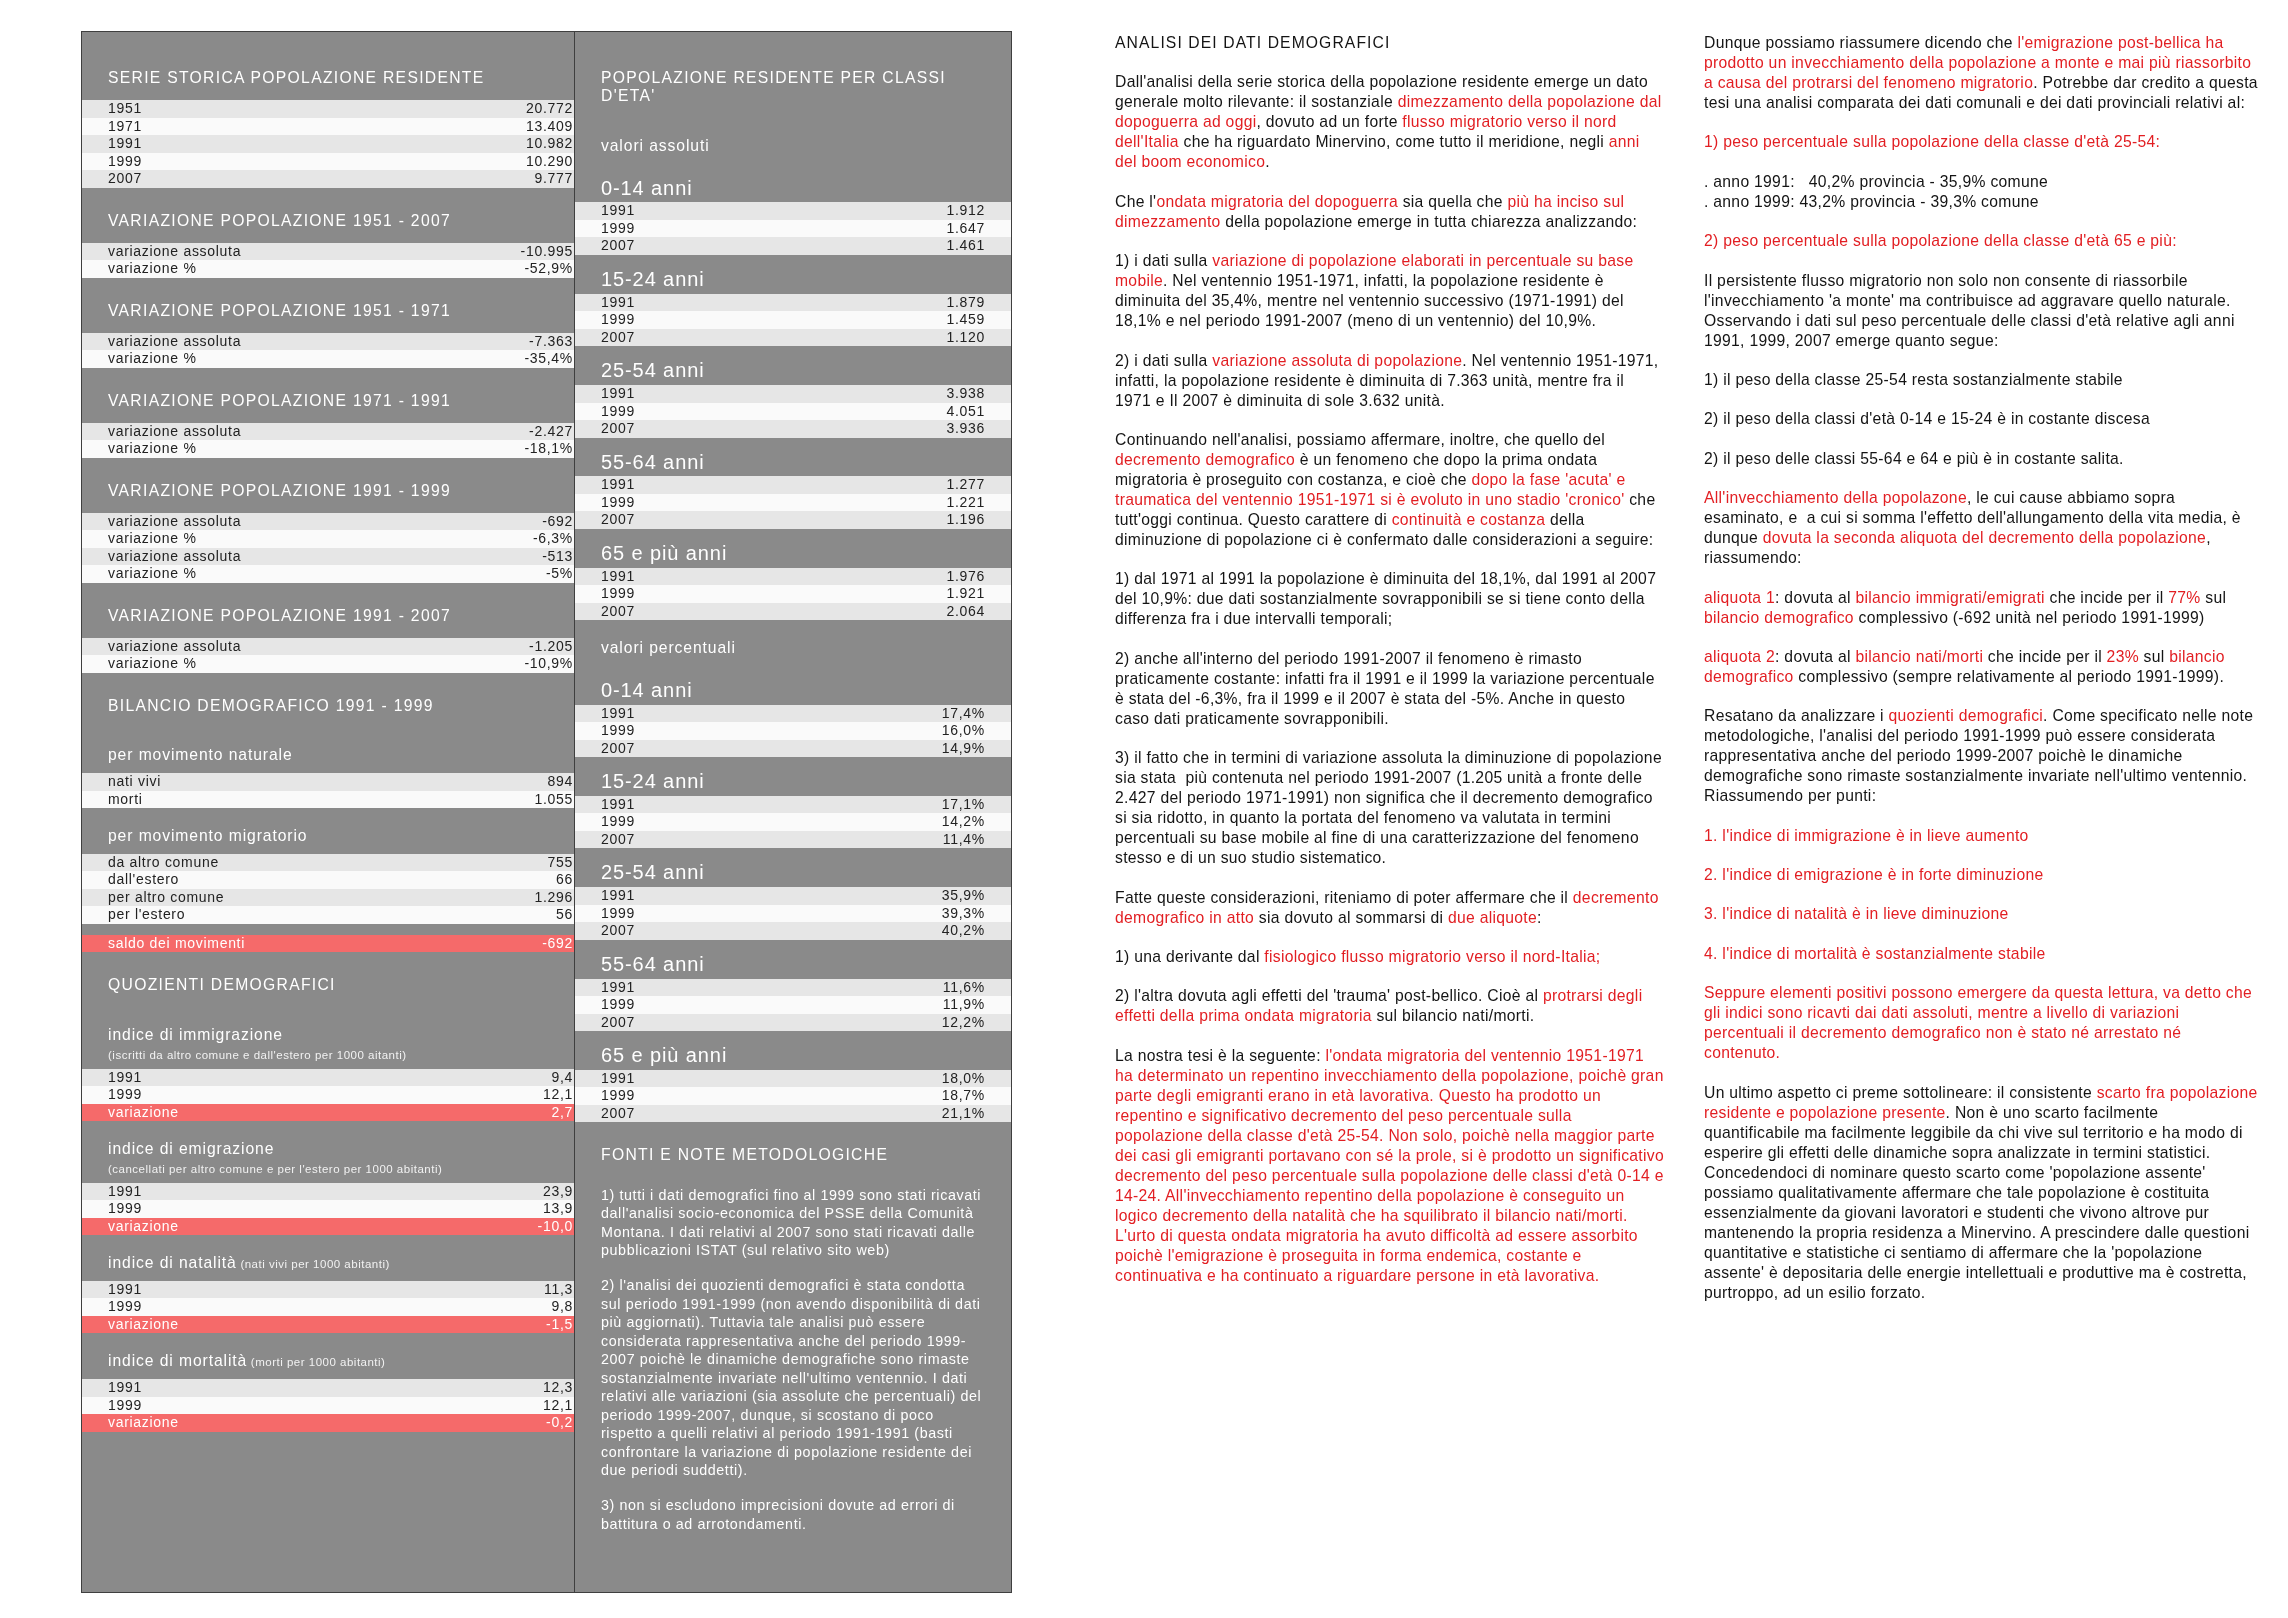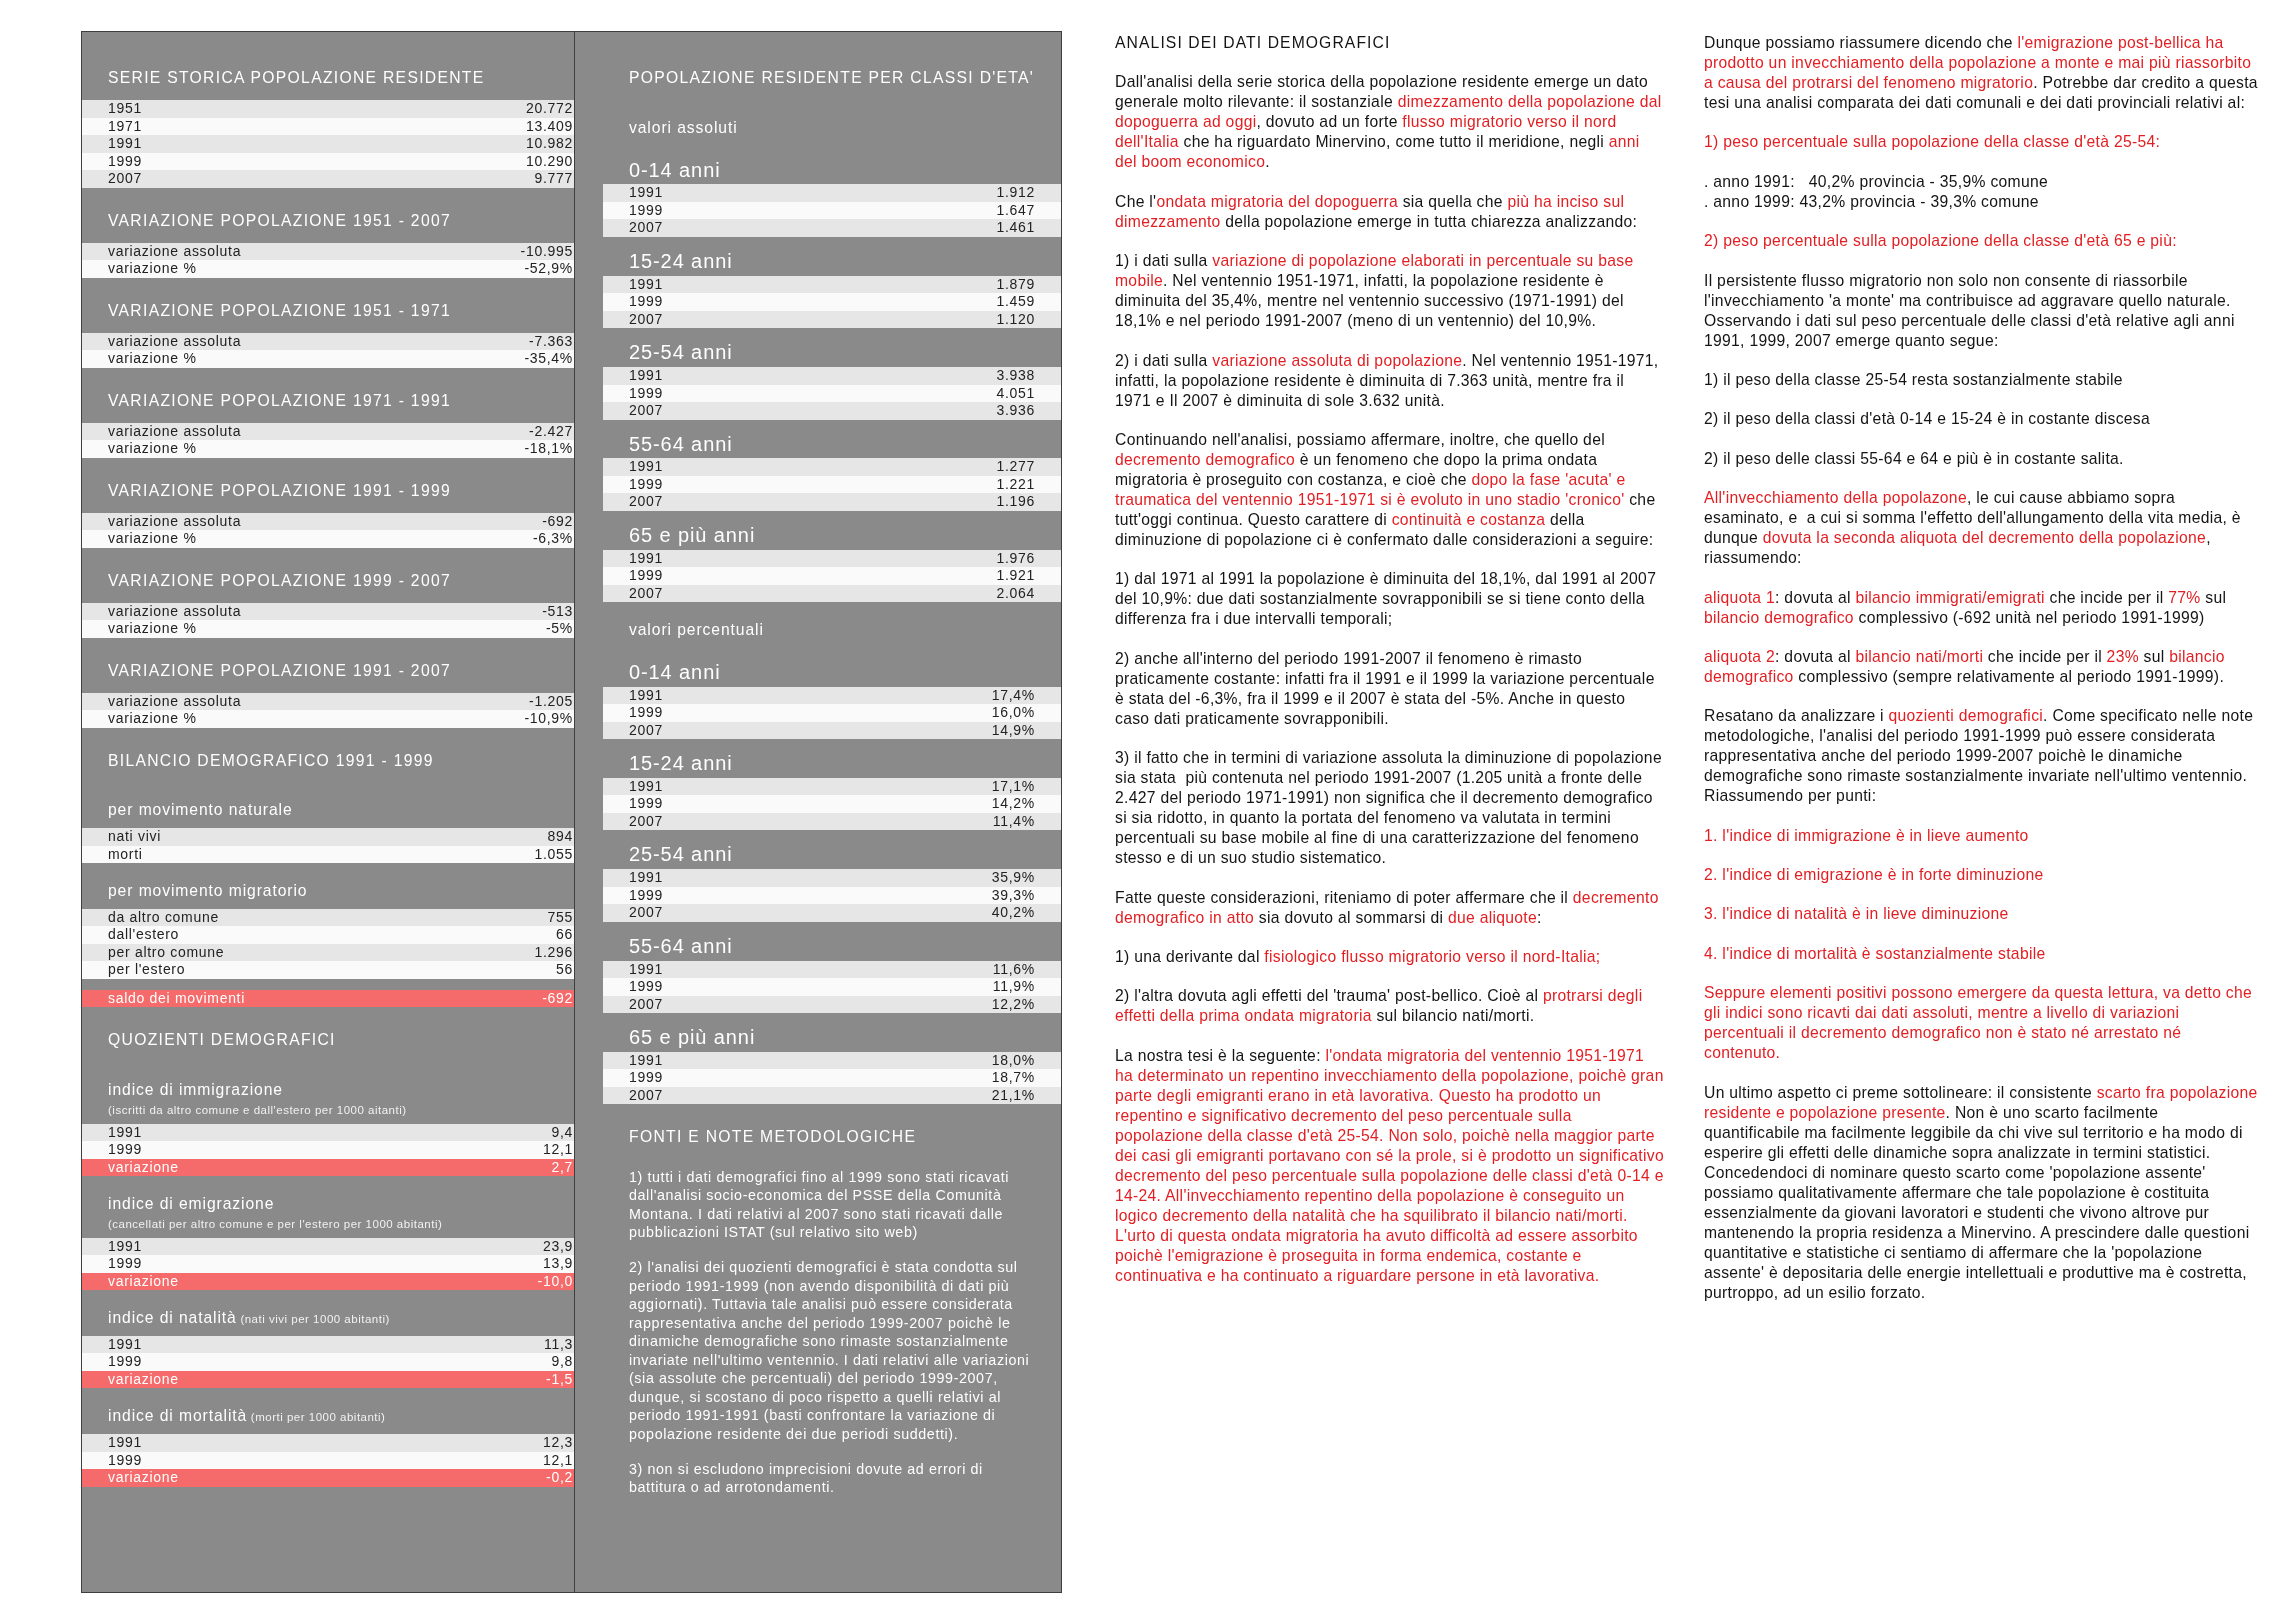--- a/index.html
+++ b/index.html
@@ -5,21 +5,21 @@
   html,body{margin:0;padding:0;background:#ffffff;}
   .page{
     position:relative;width:2289px;height:1619px;background:#fff;
     font-family:"Liberation Sans", sans-serif;overflow:hidden;
   }
   .panel{
     position:absolute;top:31px;height:1562px;box-sizing:border-box;
     background:var(--panel-bg,#8a8a8a);border:1.8px solid var(--panel-border,#3f3f3f);
   }
   #panel-storica{left:37px;width:519px;margin-left:44px;}
-  #panel-classi{left:574px;width:488px;padding-left:28px;}
+  #panel-classi{left:574px;width:438px;}
   .p-header{
     color:#fff;font-size:15.7px;letter-spacing:1.3px;padding:24px 26px 13px;
   }
   .panel .p-header:first-child{padding-top:37px;}
   .p-sub{color:#fff;font-size:15.7px;letter-spacing:0.9px;padding:18.5px 26px 9.2px;}
   .p-sub .inline-note{font-size:11.5px;letter-spacing:0.5px;color:#f2f2f2;}
   .p-note{color:#f2f2f2;font-size:11.5px;letter-spacing:0.5px;padding:0 26px 7.4px;margin-top:-3.7px;}
   .g-title{color:#fff;font-size:20px;letter-spacing:0.9px;padding:13px 26px 2.8px;}
   .rowgroup{width:100%;text-align:center;}
   .row{
@@ -107,21 +107,20 @@
       <div class="rowgroup">
         <div class="row shade">
           <span class="row-label">variazione assoluta</span>
           <span class="row-value">-692</span>
         </div>
         <div class="row light">
           <span class="row-label">variazione %</span>
           <span class="row-value">-6,3%</span>
         </div>
       </div>
-      <div class="p-header">VARIAZIONE POPOLAZIONE 1999 - 2007</div>
       <div class="rowgroup">
         <div class="row shade">
           <span class="row-label">variazione assoluta</span>
           <span class="row-value">-513</span>
         </div>
         <div class="row light">
           <span class="row-label">variazione %</span>
           <span class="row-value">-5%</span>
         </div>
       </div>

